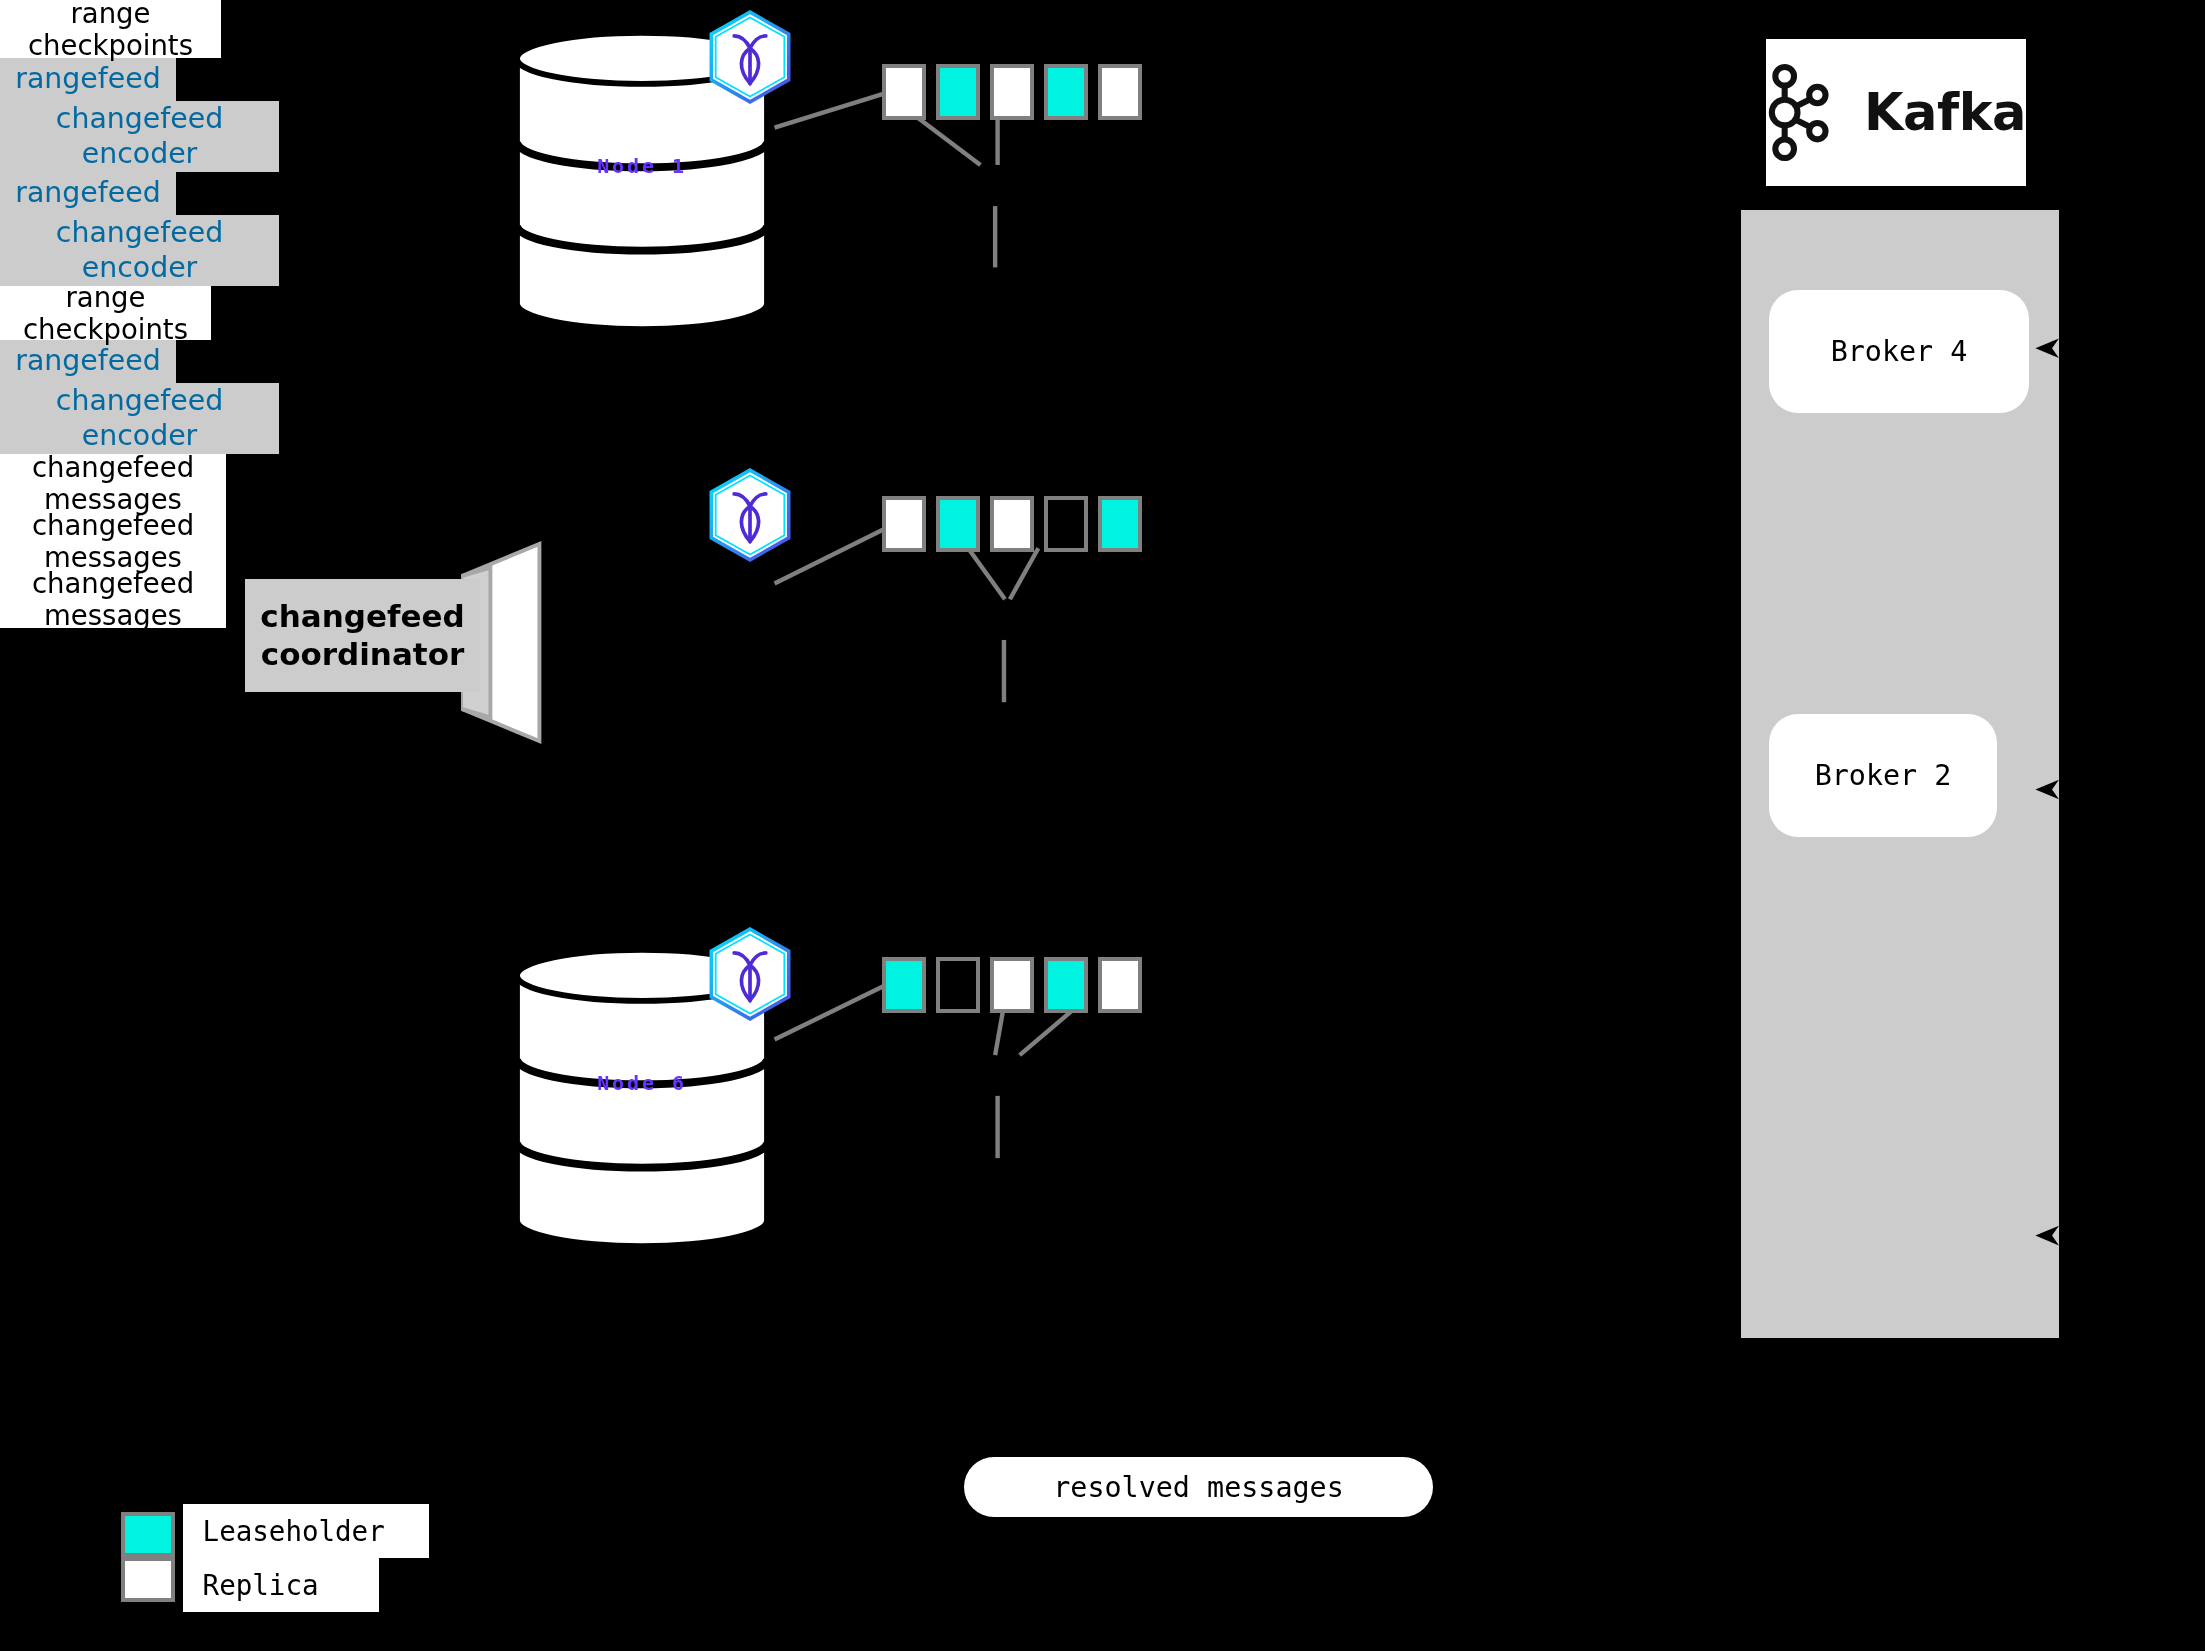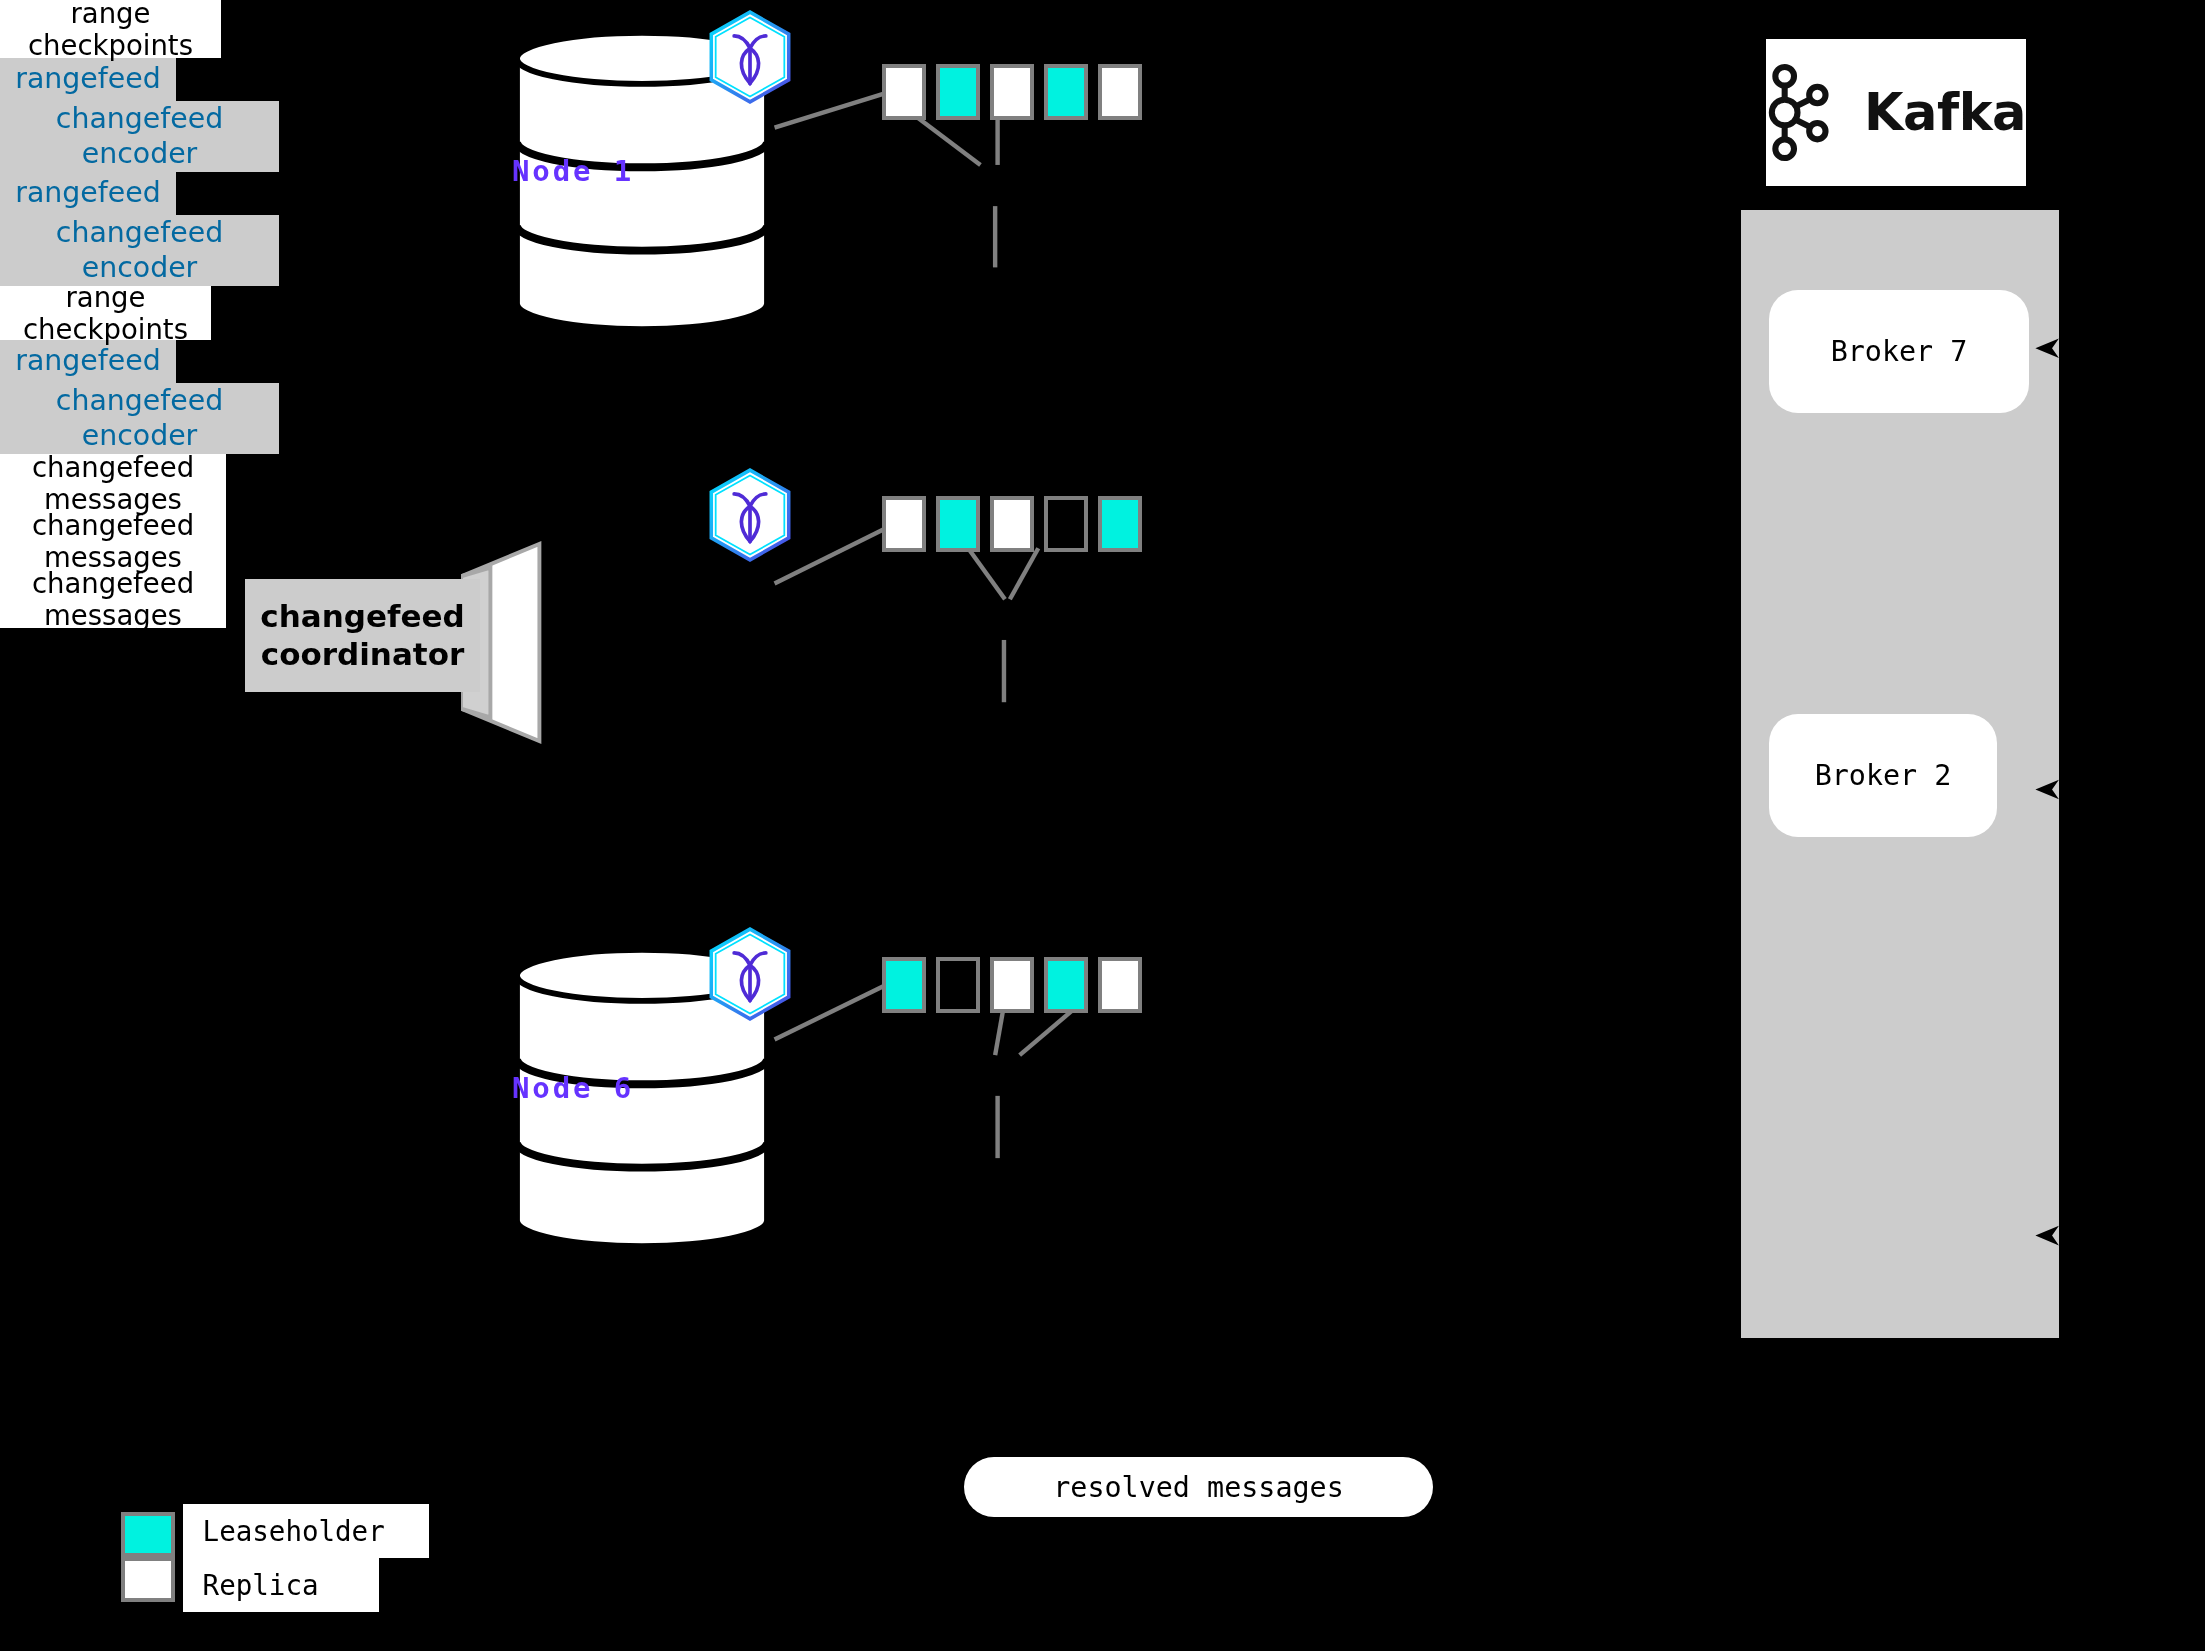--- a/index.html
+++ b/index.html
@@ -15,23 +15,23 @@
           text-align:center;line-height:1.18;overflow:visible;}
 
   
   .gbox{background:#ccc;color:#0369a1;font-family:"DejaVu Sans",sans-serif;
         display:flex;align-items:center;justify-content:center;
         text-align:center;line-height:1.2;}
 
   
   .cyl{position:absolute;}
   .cyl svg{display:block;}
-  .cyl .nodelabel{position:absolute;left:0;right:0;text-align:left;
+  .cyl .nodelabel{position:absolute;left:0;right:0;text-align:center;
         font-family:"DejaVu Sans Mono",monospace;font-weight:bold;
-        color:#6633FF;font-size:29px;letter-spacing:2.9px;}
+        color:#6633FF;font-size:20px;letter-spacing:2.9px;}
 
   
   .range{position:absolute;box-sizing:border-box;border:4.4px solid #808080;}
   .range.leaseholder{background:#00F2E0;}
   .range.replica{background:#ffffff;}
   .range.empty{background:transparent;}
 
   
   #kafka-panel{position:absolute;background:#ccc;}
   .broker{position:absolute;background:#fff;color:#000;border-radius:29px;
@@ -265,21 +265,21 @@
   </div>
 
   <svg class="overlay" viewBox="0 0 4498 3369" xmlns="http://www.w3.org/2000/svg">
     <g fill="#000000">
       <polygon points="4200,690 4152,710 4200,730 4186,710"></polygon>
       <polygon points="4200,1590 4152,1610 4200,1630 4186,1610"></polygon>
       <polygon points="4200,2500 4152,2520 4200,2540 4186,2520"></polygon>
     </g>
   </svg>
 
-  <div class="broker" style="left:1769px;top:290px;width:260px;height:123px;">Broker 7</div>
+  <div class="broker" style="left:1769px;top:290px;width:260px;height:123px;">Broker 4</div>
   <div class="broker" style="left:1769px;top:714px;width:228px;height:123px;">Broker 2</div>
 
   <div id="resolved" style="left:964px;top:1457px;width:469px;height:60px;text-align:right;">resolved messages</div>
 
   <div class="legend-swatch leaseholder" style="left:121px;top:1512px;width:54px;height:45px;background:#00F2E0;"></div>
   <div class="legend-text" style="left:183px;top:1504px;width:226px;height:54px;">Leaseholder</div>
 
   <div class="legend-swatch replica" style="left:121px;top:1557px;width:54px;height:45px;background:#ffffff;"></div>
   <div class="legend-text" style="left:183px;top:1558px;width:176px;height:54px;">Replica</div>
 

